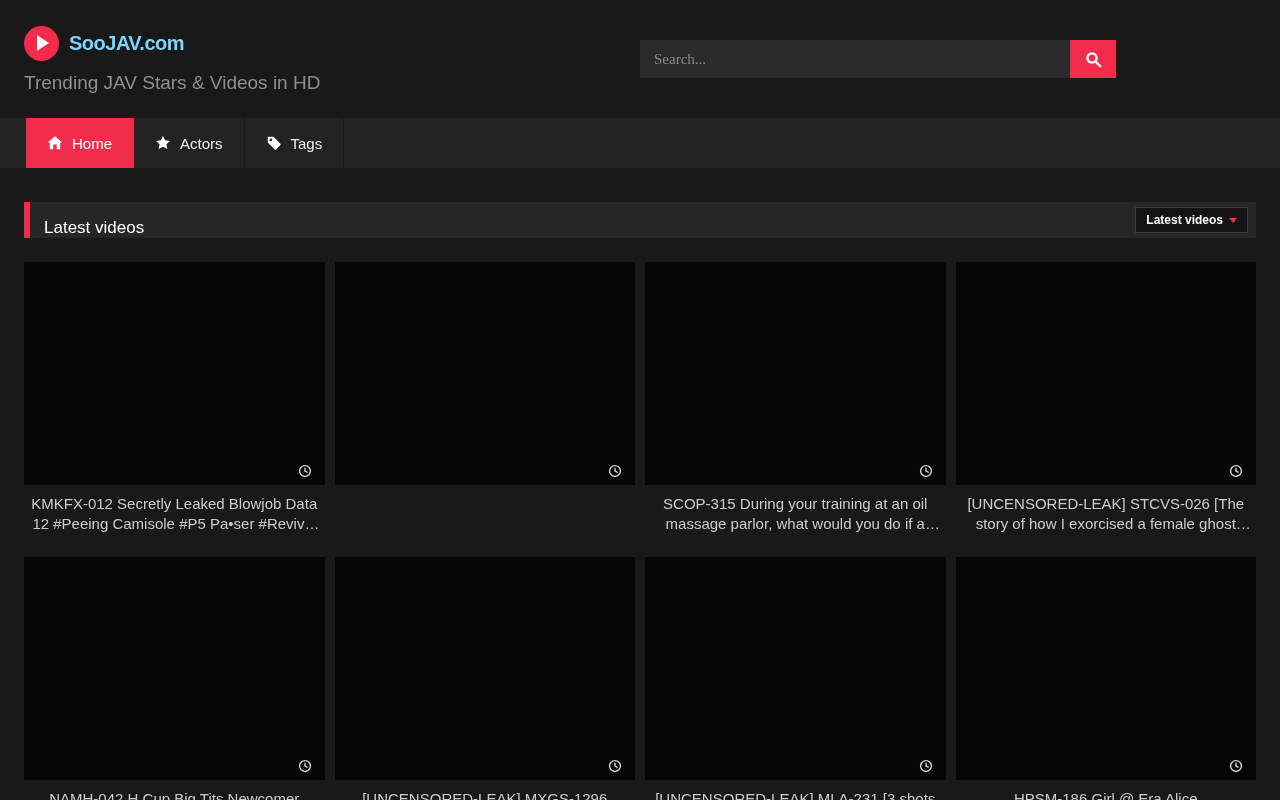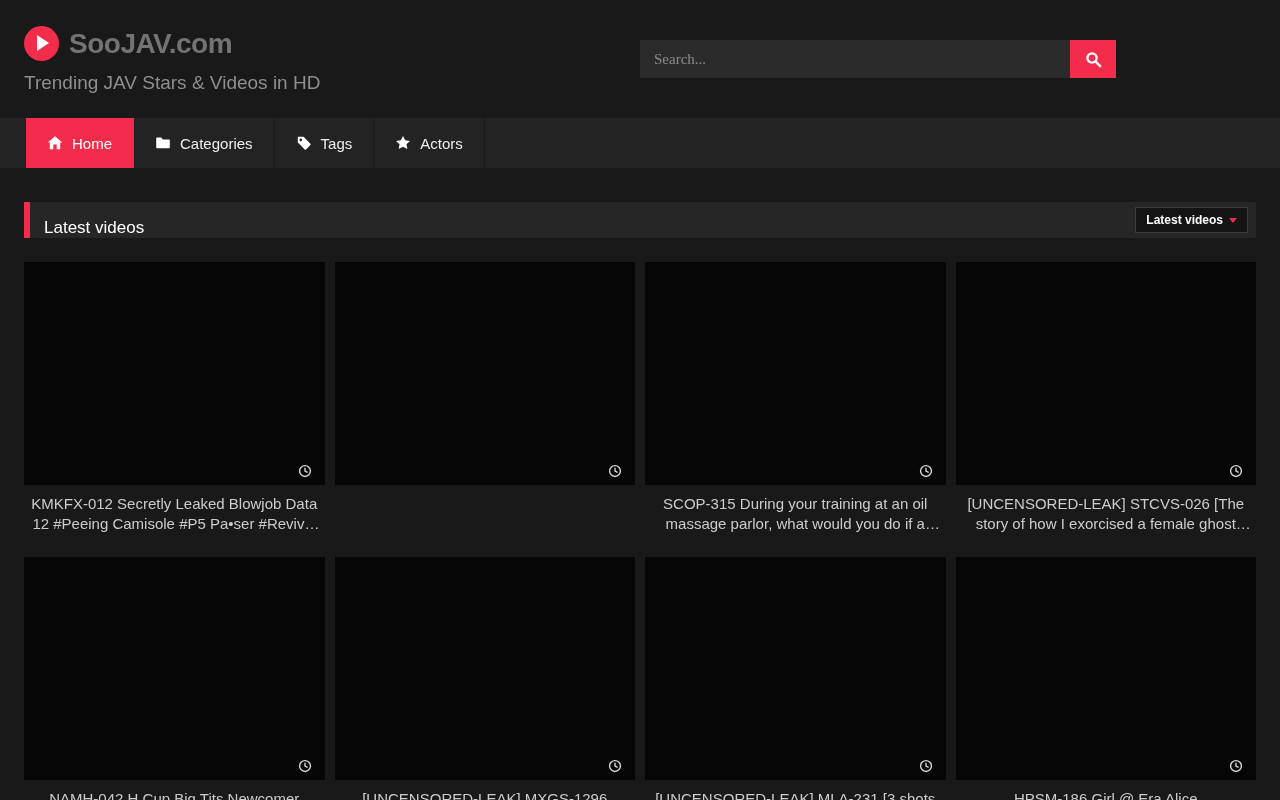--- a/index.html
+++ b/index.html
@@ -17,21 +17,21 @@
   .play-badge {
     width:35px; height:35px; border-radius:50%;
     background:var(--accent); position:relative; flex:0 0 auto;
   }
   .play-badge::after {
     content:""; position:absolute; left:13px; top:9px;
     border-left:12px solid #fff;
     border-top:8px solid transparent;
     border-bottom:8px solid transparent;
   }
-  .logo-text { font-size:28px; font-weight:bold; color:#737373; letter-spacing:-0.5px; }
+  .logo-text { font-size:20px; font-weight:bold; color:#7dd3fc; letter-spacing:-0.5px; }
   .tagline { position:absolute; left:24px; top:72px; font-size:19px; color:#8f8f8f; }
 
   .search-form { position:absolute; left:640px; top:40px; display:flex; }
   .search-input {
     width:430px; height:38px; background:#2b2b2b; border:none; outline:none;
     color:#ccc; font-size:15px; padding:0 14px;
     font-family:Liberation Serif, serif;
   }
   .search-input::placeholder { color:#8a8a8a; }
   .search-btn {
@@ -119,45 +119,37 @@
   <div class="nav-inner" id="nav-items">
   <a class="nav-item active">
     <span class="nav-icon">
           <svg viewBox="0 0 16 16" fill="#fff">
             <path d="M8 1.2 15.2 7.4 H13.2 V14.3 H9.7 V9.6 H6.3 V14.3 H2.8 V7.4 H0.8 Z"></path>
           </svg>
         </span>
     <span class="nav-label">Home</span>
   </a>
 
+
   <a class="nav-item">
     <span class="nav-icon">
           <svg viewBox="0 0 16 16" fill="#fff">
-            <path d="M1.2 3.6 c0-.6.4-1 1-1 h4.1 l1.5 1.8 h6 c.6 0 1 .4 1 1 v6.8 c0 .6-.4 1-1 1 H2.2 c-.6 0-1-.4-1-1 Z"></path>
+            <path d="M8 0.9 l2.15 4.45 4.85.6 -3.55 3.3 .9 4.75 L8 11.7 3.65 14 l.9-4.75 L1 5.95 l4.85-.6 Z"></path>
           </svg>
         </span>
-    <span class="nav-label">Categories</span>
+    <span class="nav-label">Actors</span>
   </a>
 
   <a class="nav-item">
     <span class="nav-icon">
           <svg viewBox="0 0 16 16" fill="#fff">
             <path fill-rule="evenodd" d="M1.8 1.8 h5.3 c.3 0 .5.1.7.3 l6.6 6.6 c.4.4.4 1 0 1.4 l-4.3 4.3 c-.4.4-1 .4-1.4 0 L2.1 7.8 c-.2-.2-.3-.4-.3-.7 Z M4.8 3.6 a1.3 1.3 0 1 0 0 2.6 a1.3 1.3 0 0 0 0-2.6 Z"></path>
           </svg>
         </span>
     <span class="nav-label">Tags</span>
-  </a>
-
-  <a class="nav-item">
-    <span class="nav-icon">
-          <svg viewBox="0 0 16 16" fill="#fff">
-            <path d="M8 0.9 l2.15 4.45 4.85.6 -3.55 3.3 .9 4.75 L8 11.7 3.65 14 l.9-4.75 L1 5.95 l4.85-.6 Z"></path>
-          </svg>
-        </span>
-    <span class="nav-label">Actors</span>
   </a>
 </div>
 </div>
 
 <div class="content">
   <div class="section-bar">
     <span class="section-accent"></span>
     <h2 class="section-title">Latest videos</h2>
     <button class="sort-btn">
       <span>Latest videos</span>

